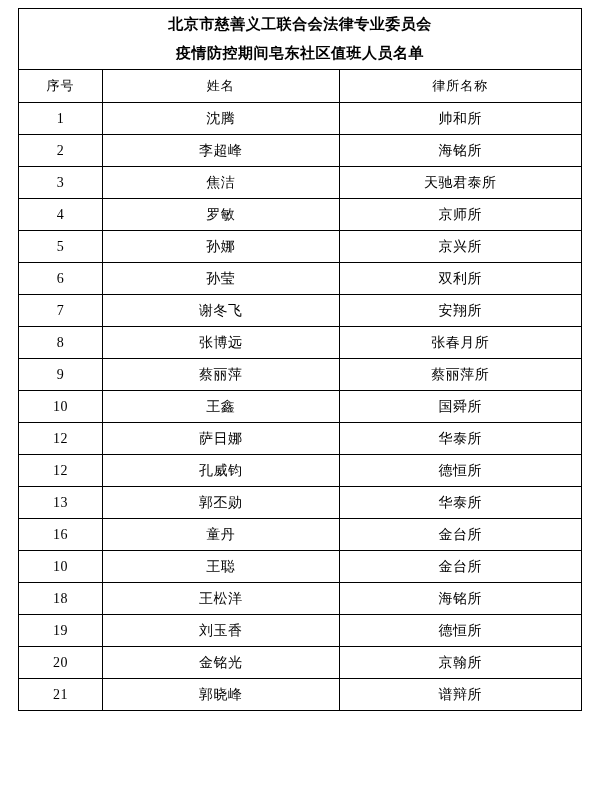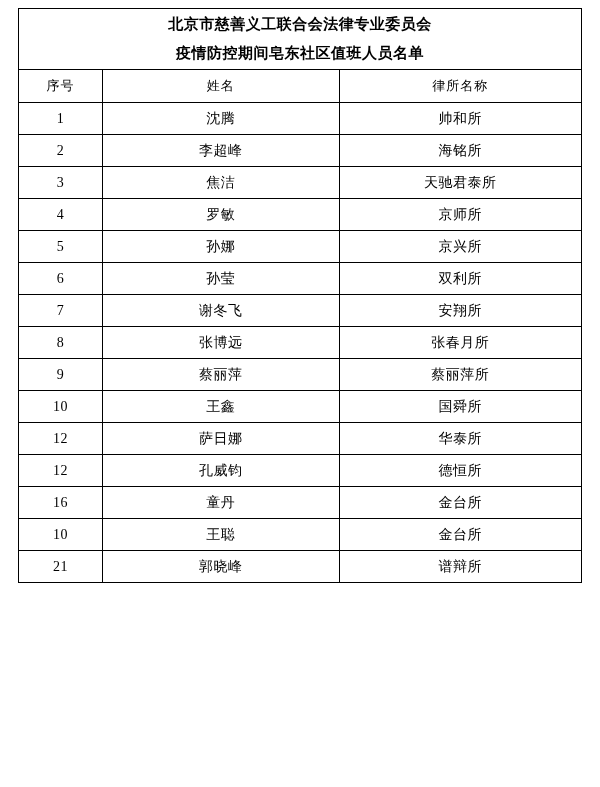--- a/index.html
+++ b/index.html
@@ -138,28 +138,48 @@
         <td class="data-cell">12</td>
         <td class="data-cell">萨日娜</td>
         <td class="data-cell">华泰所</td>
       </tr>
       <tr>
         <td class="data-cell">12</td>
         <td class="data-cell">孔威钧</td>
         <td class="data-cell">德恒所</td>
       </tr>
       <tr>
+        <td class="data-cell">13</td>
+        <td class="data-cell">郭丕勋</td>
+        <td class="data-cell">华泰所</td>
+      </tr>
+      <tr>
         <td class="data-cell">16</td>
         <td class="data-cell">童丹</td>
         <td class="data-cell">金台所</td>
       </tr>
       <tr>
         <td class="data-cell">10</td>
         <td class="data-cell">王聪</td>
         <td class="data-cell">金台所</td>
+      </tr>
+      <tr>
+        <td class="data-cell">18</td>
+        <td class="data-cell">王松洋</td>
+        <td class="data-cell">海铭所</td>
+      </tr>
+      <tr>
+        <td class="data-cell">19</td>
+        <td class="data-cell">刘玉香</td>
+        <td class="data-cell">德恒所</td>
+      </tr>
+      <tr>
+        <td class="data-cell">20</td>
+        <td class="data-cell">金铭光</td>
+        <td class="data-cell">京翰所</td>
       </tr>
       <tr>
         <td class="data-cell">21</td>
         <td class="data-cell">郭晓峰</td>
         <td class="data-cell">谱辩所</td>
       </tr>
     </tbody>
   </table>
 </div>
 

